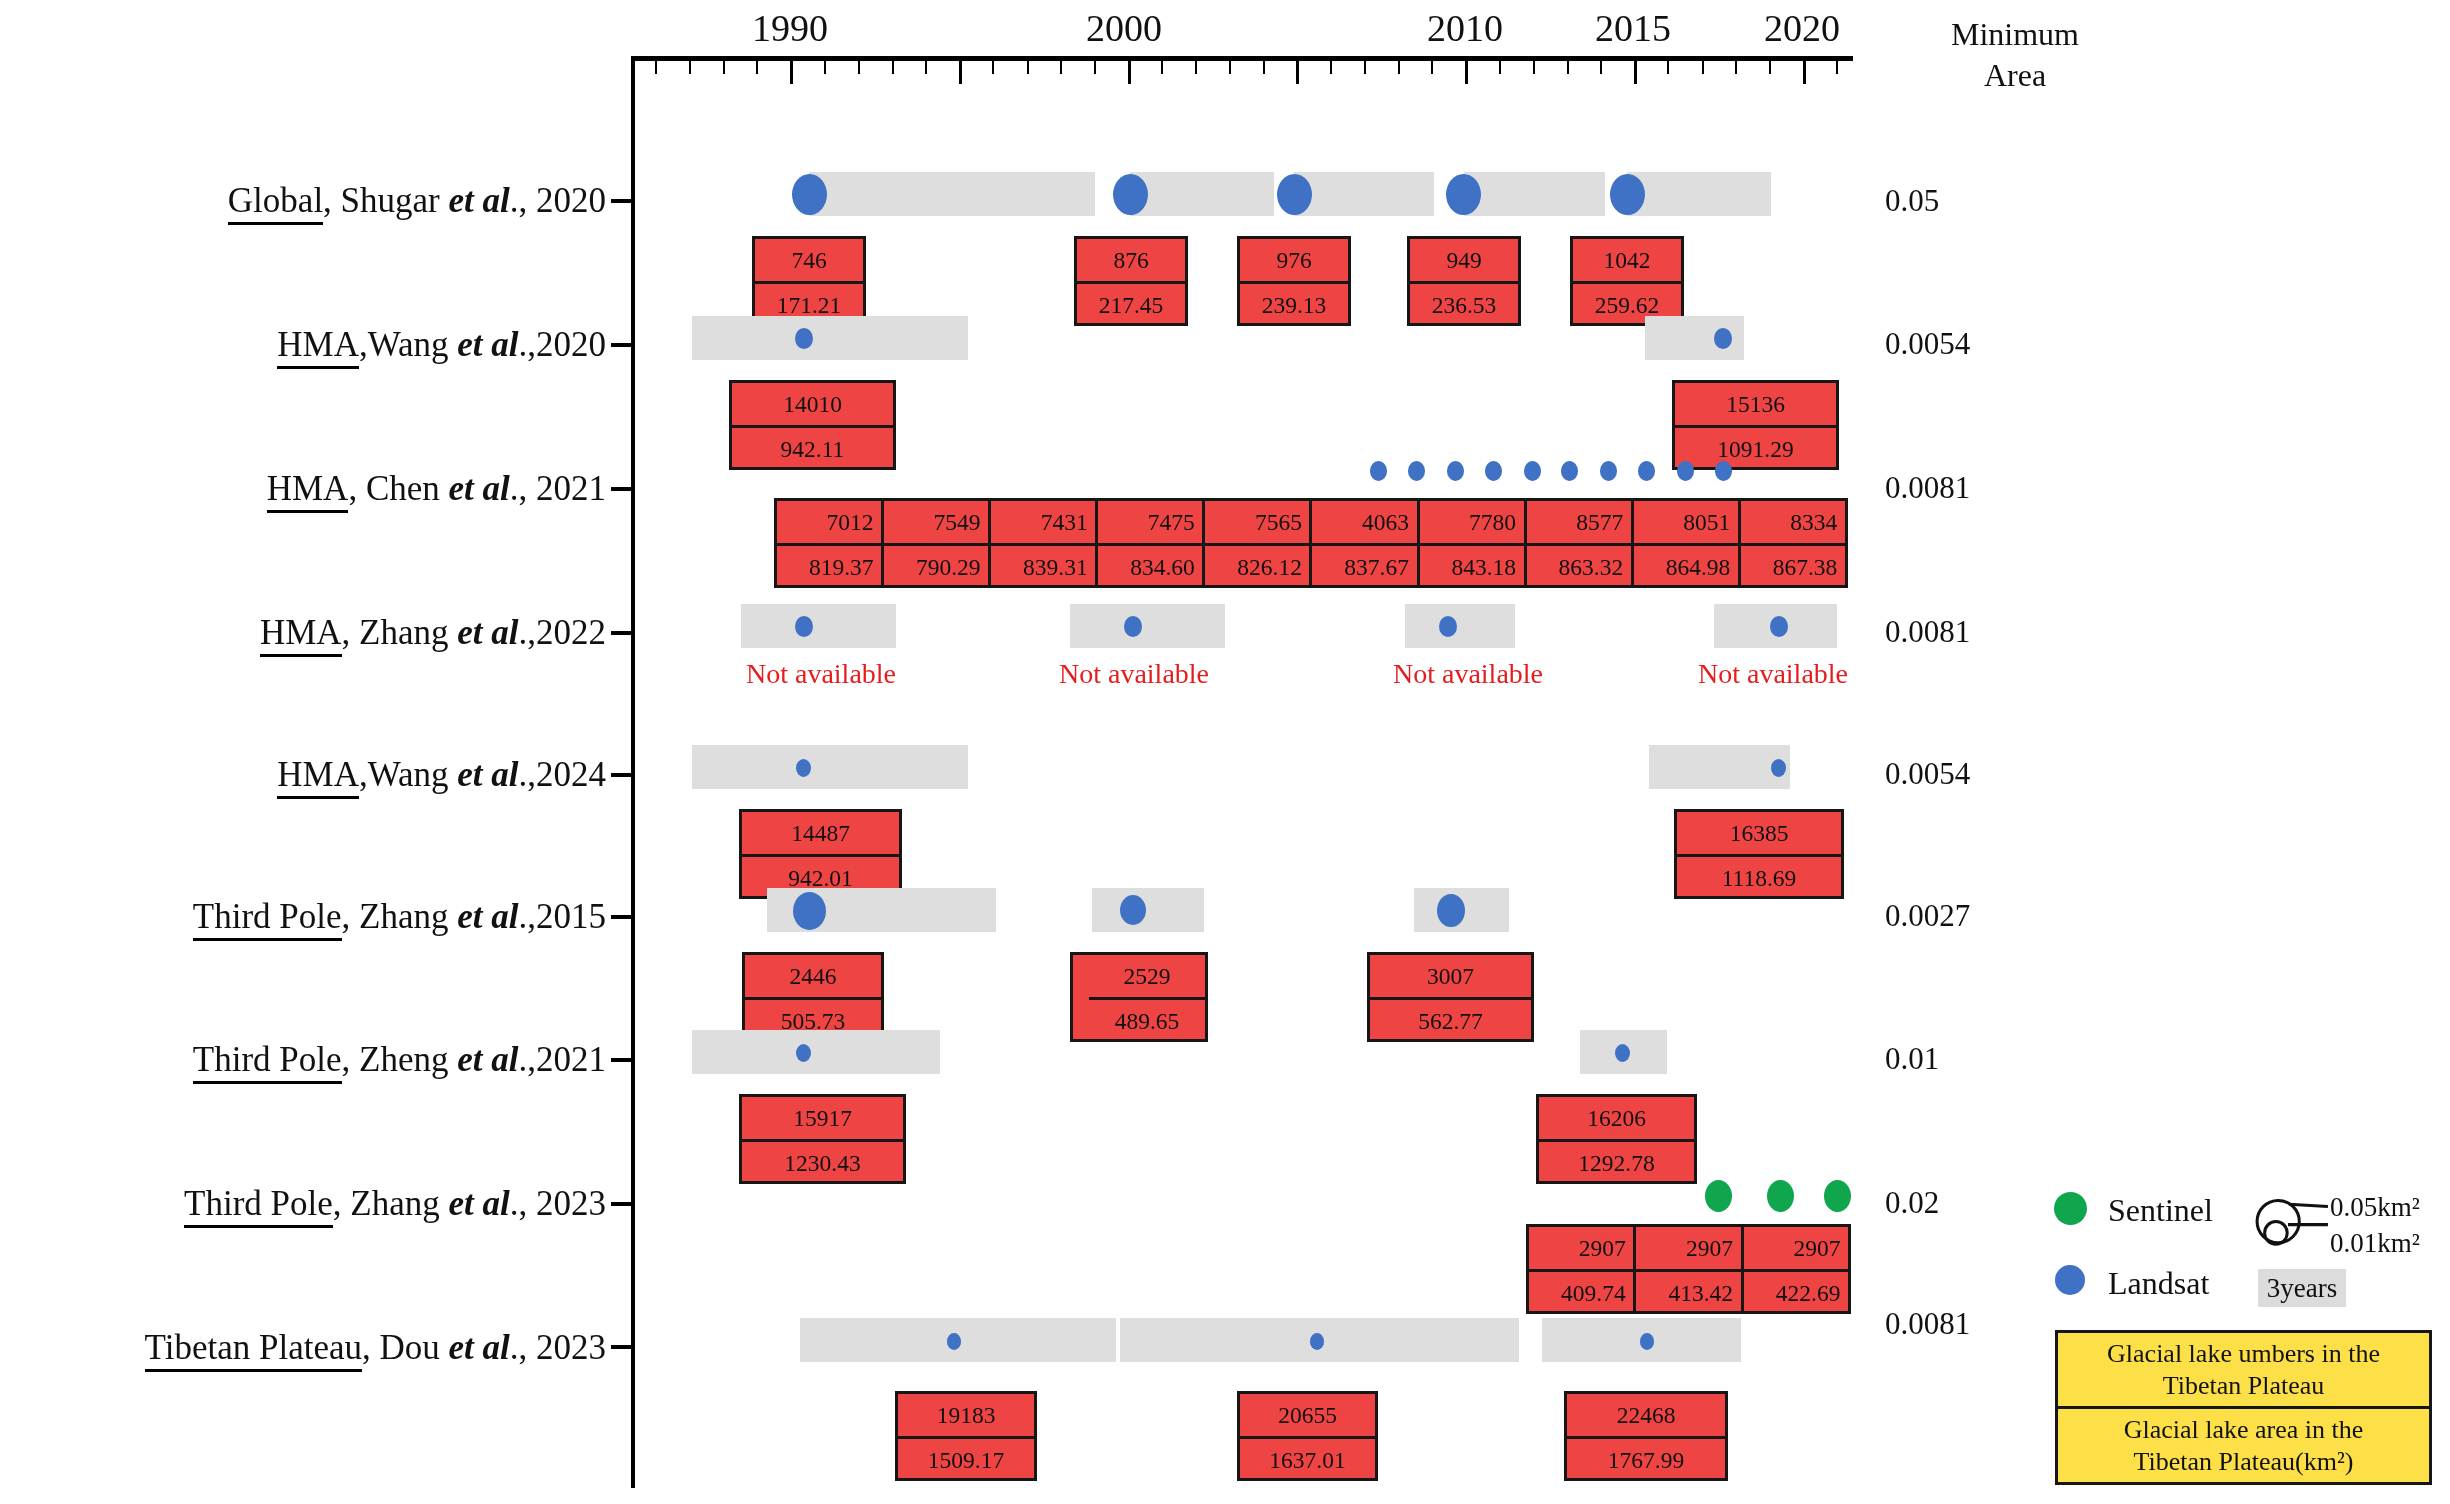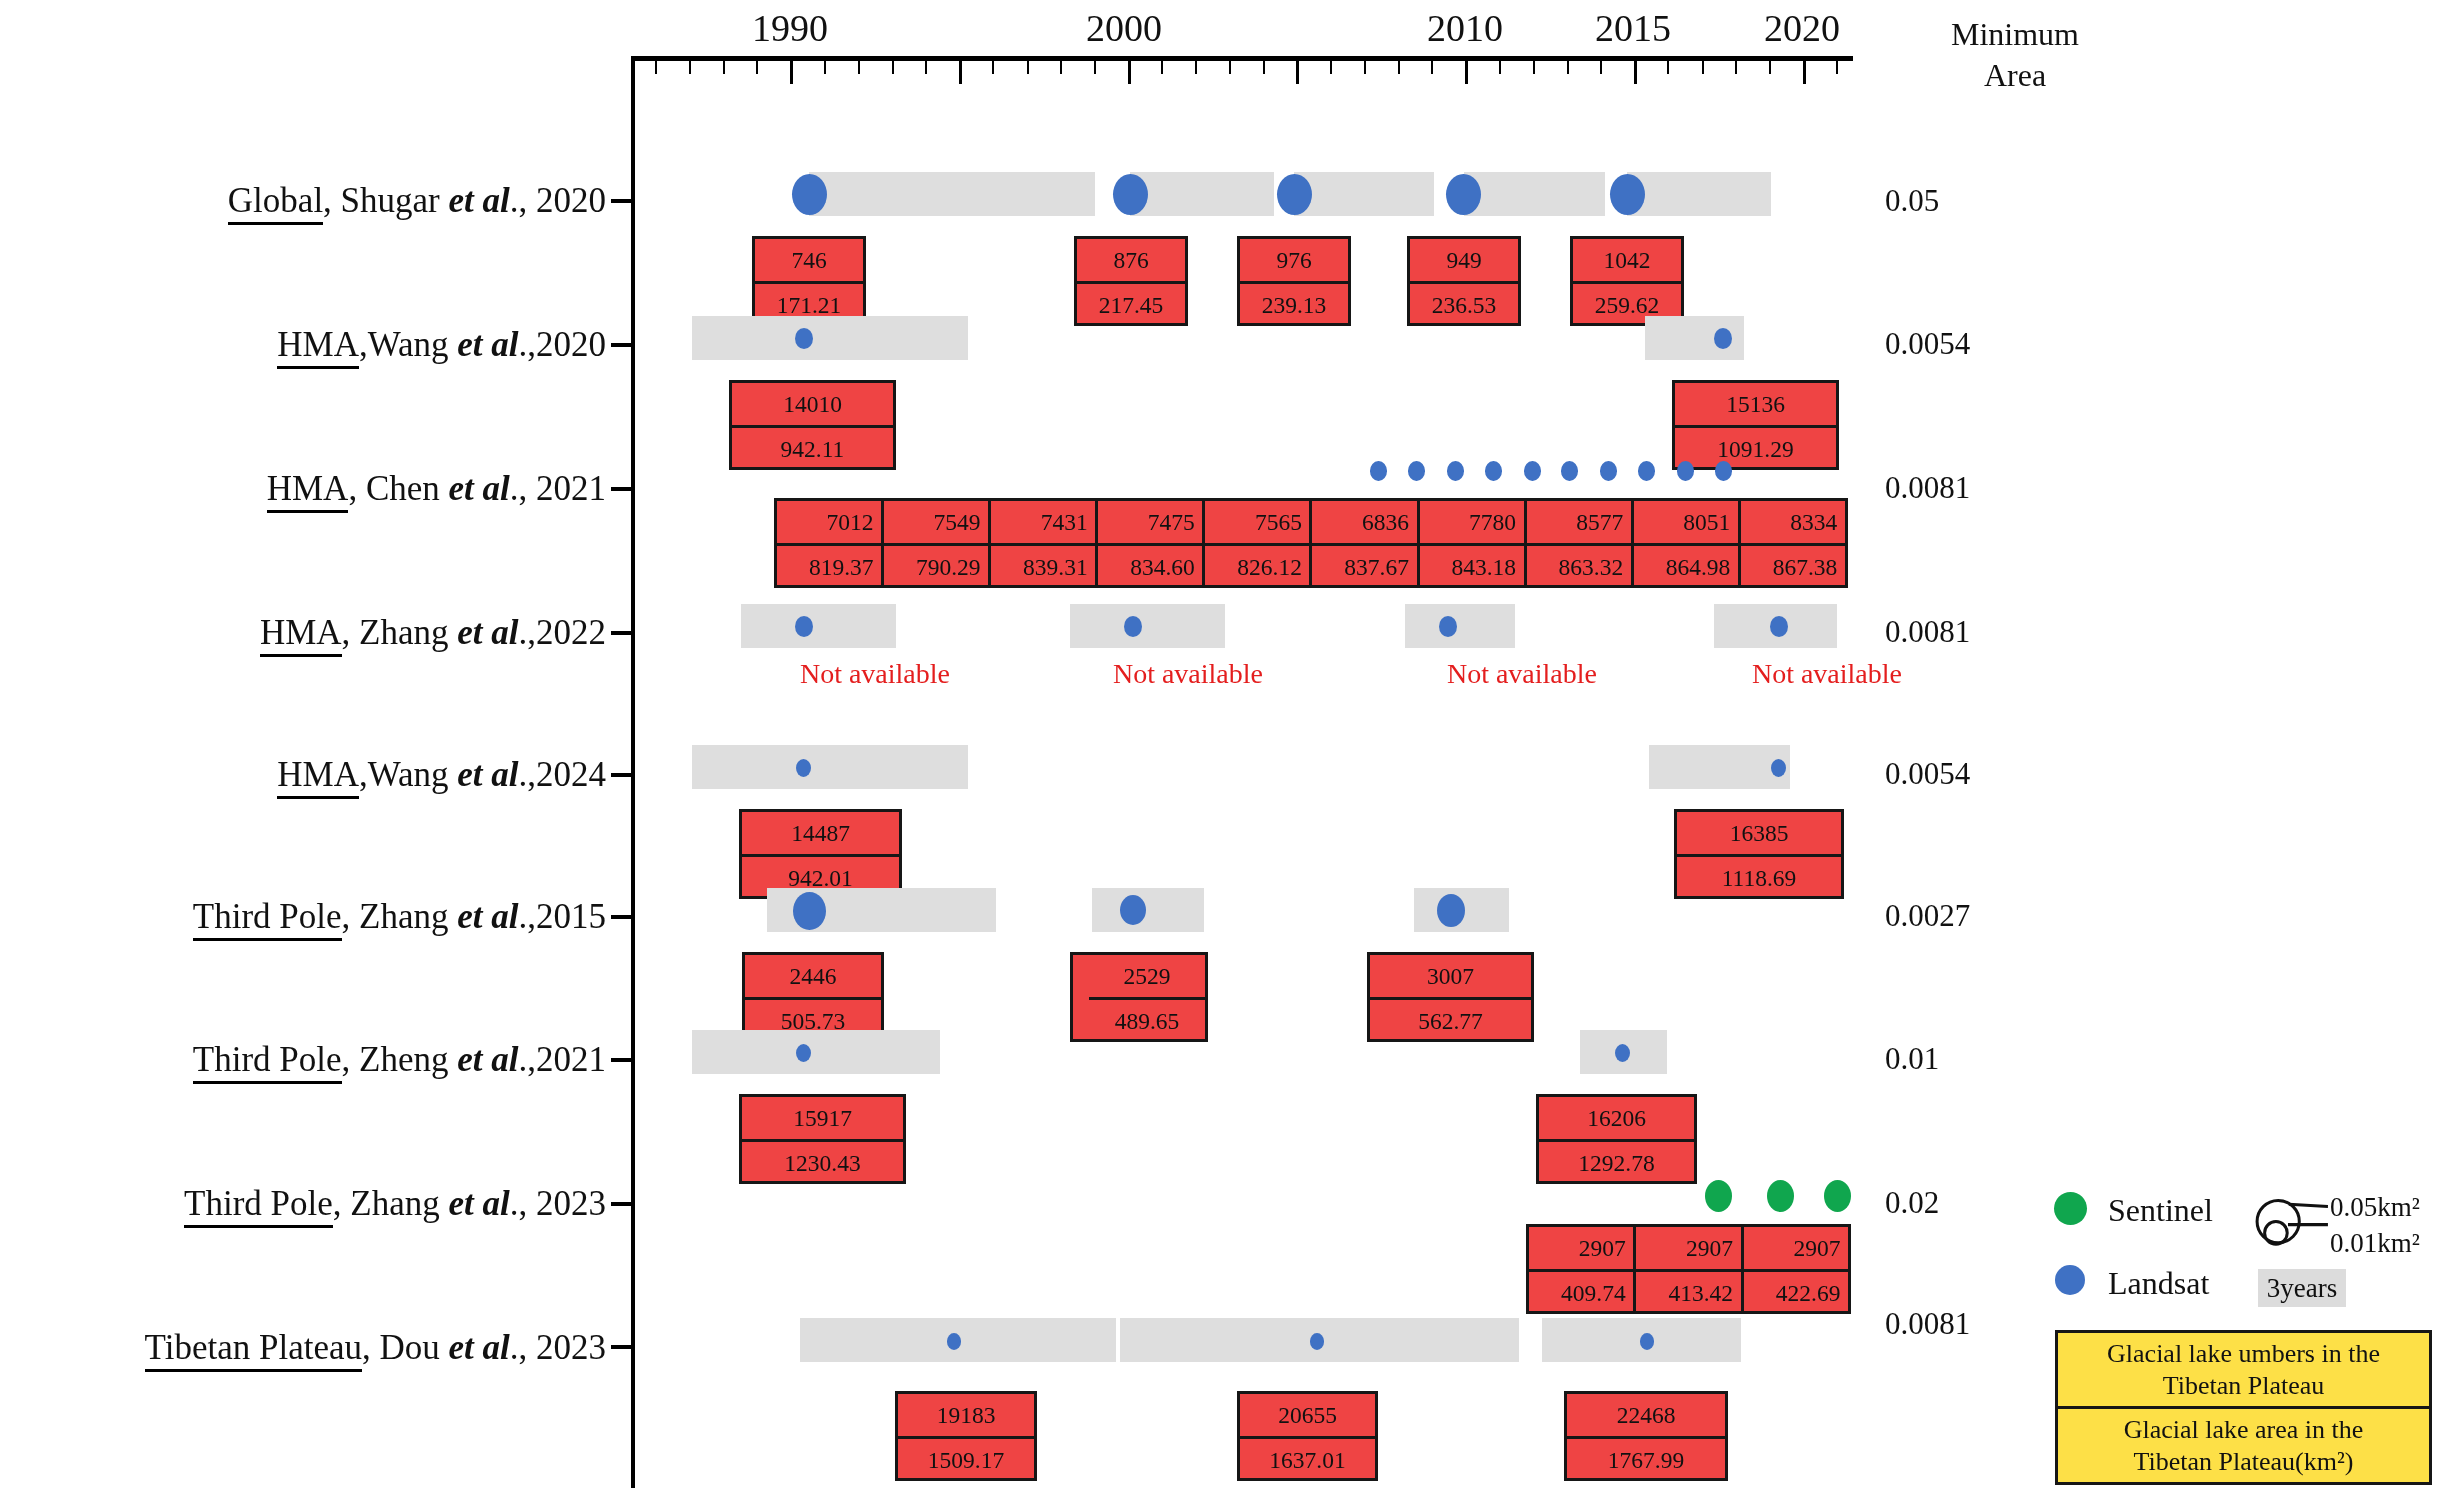--- a/index.html
+++ b/index.html
@@ -18,21 +18,21 @@
   .rowlabel .region{border-bottom:3px solid #000;padding-bottom:1.5px;}
   .rowlabel .etal{font-style:italic;font-weight:bold;}
   .band{position:absolute;background:#dedede;}
   .dot{position:absolute;border-radius:50%;}
   .vbox{position:absolute;display:flex;background:#ef4444;border:3px solid #161616;box-sizing:border-box;}
   .col{flex:1;display:flex;flex-direction:column;box-sizing:border-box;}
   .colb{border-left:3px solid #161616;}
   .cell{height:42px;line-height:42px;text-align:center;font-size:23.5px;box-sizing:border-box;}
   .cell.ct{border-top:3px solid #161616;}
   .cell.ra{text-align:right;padding-right:7.6px;}
-  .note{position:absolute;text-align:right;font-size:28px;line-height:33px;white-space:nowrap;}
+  .note{position:absolute;text-align:center;font-size:28px;line-height:33px;white-space:nowrap;}
   .minarea{position:absolute;font-size:31px;line-height:42px;white-space:nowrap;}
   
   #minhdr{left:1909px;top:13.6px;width:212px;text-align:center;font-size:32px;line-height:41px;}
   
   .ldot{position:absolute;border-radius:50%;}
   #lg-sent-dot{left:2054px;top:1192px;width:33px;height:33px;}
   #lg-land-dot{left:2055px;top:1265px;width:30px;height:30px;}
   .llab{position:absolute;left:2108px;font-size:32px;line-height:38px;white-space:nowrap;}
   #lg-sent-lab{top:1191px;}
   #lg-land-lab{top:1264px;}
@@ -183,21 +183,21 @@
         </div>
         <div class="col colb">
           <div class="cell ra">7475</div>
           <div class="cell ct ra">834.60</div>
         </div>
         <div class="col colb">
           <div class="cell ra">7565</div>
           <div class="cell ct ra">826.12</div>
         </div>
         <div class="col colb">
-          <div class="cell ra">6836</div>
+          <div class="cell ra">4063</div>
           <div class="cell ct ra">837.67</div>
         </div>
         <div class="col colb">
           <div class="cell ra">7780</div>
           <div class="cell ct ra">843.18</div>
         </div>
         <div class="col colb">
           <div class="cell ra">8577</div>
           <div class="cell ct ra">863.32</div>
         </div>

